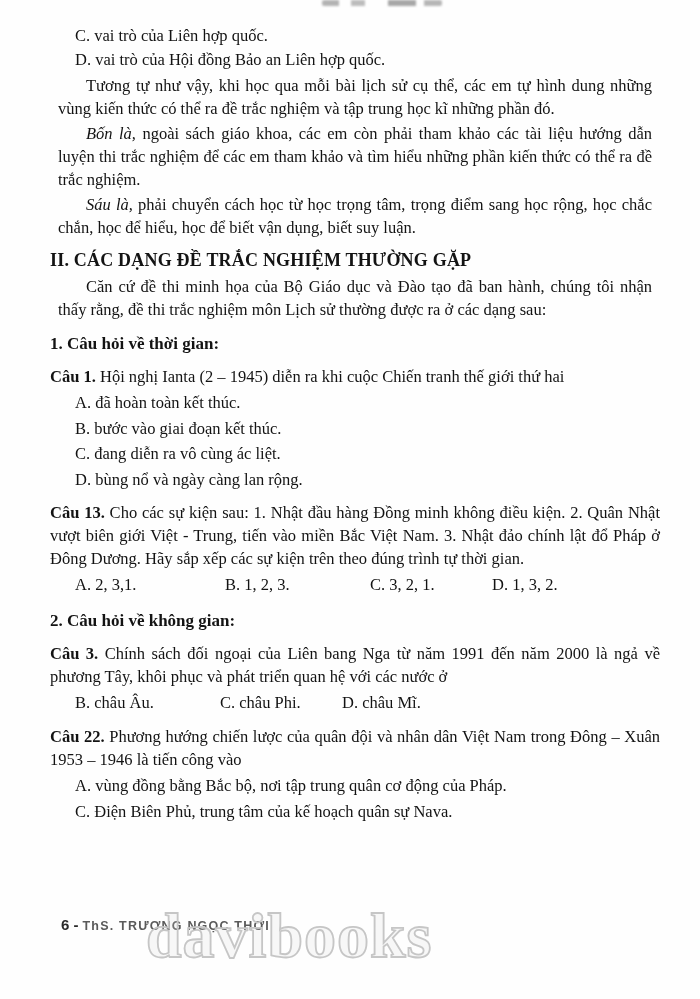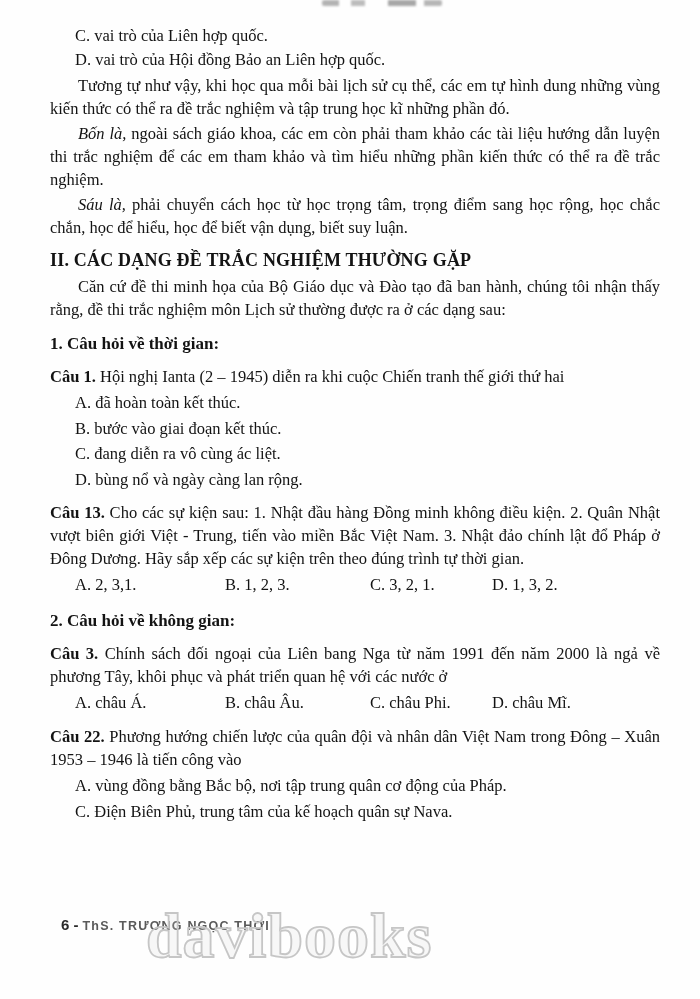--- a/index.html
+++ b/index.html
@@ -15,21 +15,21 @@
   .page{
     position:absolute;inset:0;
     padding:24px 40px 0 50px;
     box-sizing:border-box;
     font-size:16.5px;
     line-height:23px;
   }
   .opt-top{padding-left:25px;line-height:24px;}
   .para{
     text-align:justify;text-align-last:left;
-    text-indent:28px;margin:2px 0;
+    text-indent:28px;margin:2px 8px;
   }
   .lead-italic{font-style:italic;}
   .h-section{
     font-weight:bold;font-size:18px;
     margin:9px 0 3px;letter-spacing:0.2px;line-height:24px;
   }
   .h-type{
     font-weight:bold;font-size:17px;
     margin:11px 0 5px;line-height:24px;
   }
@@ -119,21 +119,20 @@
     <span class="cell-a">A. 2, 3,1.</span>
     <span class="cell-b">B. 1, 2, 3.</span>
     <span class="cell-c">C. 3, 2, 1.</span>
     <span class="cell-d">D. 1, 3, 2.</span>
   </div>
 
   <div class="h-type">2. Câu hỏi về không gian:</div>
 
   <p class="question"><span class="qlabel">Câu 3.</span><span> Chính sách đối ngoại của Liên bang Nga từ năm 1991 đến năm 2000 là ngả về phương Tây, khôi phục và phát triển quan hệ với các nước ở</span></p>
   <div class="optrow">
-    <span class="cell-a">A. châu Á.</span>
     <span class="cell-b">B. châu Âu.</span>
     <span class="cell-c">C. châu Phi.</span>
     <span class="cell-d">D. châu Mĩ.</span>
   </div>
 
   <p class="question"><span class="qlabel">Câu 22.</span><span> Phương hướng chiến lược của quân đội và nhân dân Việt Nam trong Đông – Xuân 1953 – 1946 là tiến công vào</span></p>
   <div class="optlist">
     <div class="opt">A. vùng đồng bằng Bắc bộ, nơi tập trung quân cơ động của Pháp.</div>
     <div class="opt">C. Điện Biên Phủ, trung tâm của kế hoạch quân sự Nava.</div>
   </div>

